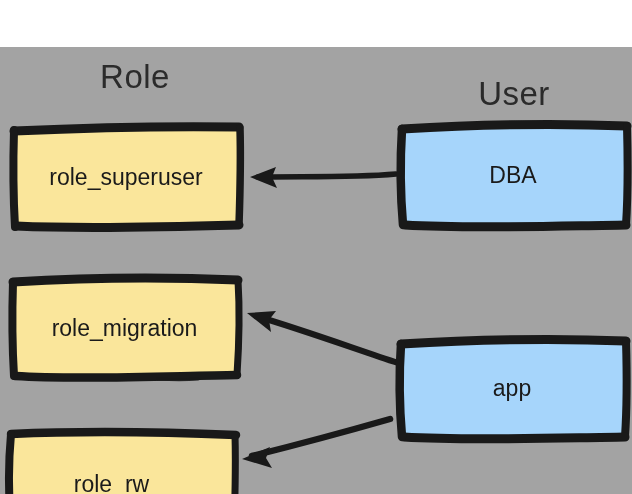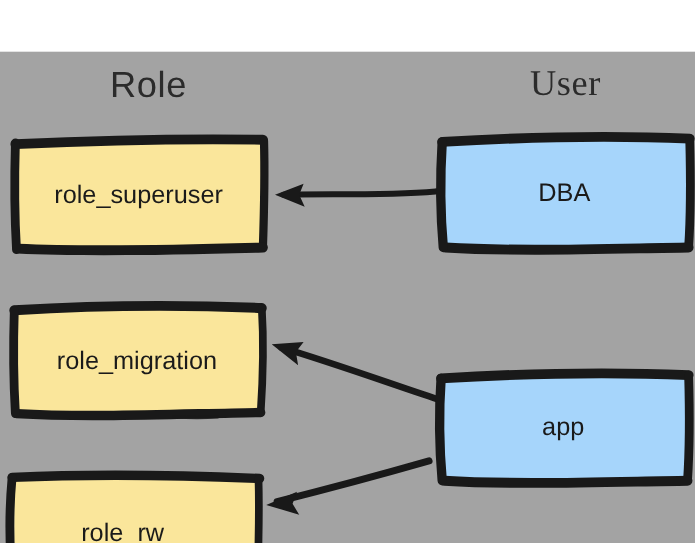--- a/index.html
+++ b/index.html
@@ -19,21 +19,21 @@
   .col-header {
     position: absolute;
     font-size: 33px;
     color: #2b2b2b;
     letter-spacing: 0.5px;
     white-space: nowrap;
     text-align: center;
     line-height: 1;
   }
   #hdr-role  { left: 40px;  top: 13px; width: 190px; }
-  #hdr-user  { left: 424px; top: 13px; width: 180px; font-family: Liberation Serif, serif; }
+  #hdr-user  { left: 424px; top: 30px; width: 180px; }
 
   .node {
     position: absolute;
     box-sizing: border-box;
   }
   .node .label {
     position: absolute;
     left: 0; right: 0;
     top: 50%;
     transform: translateY(-50%);

